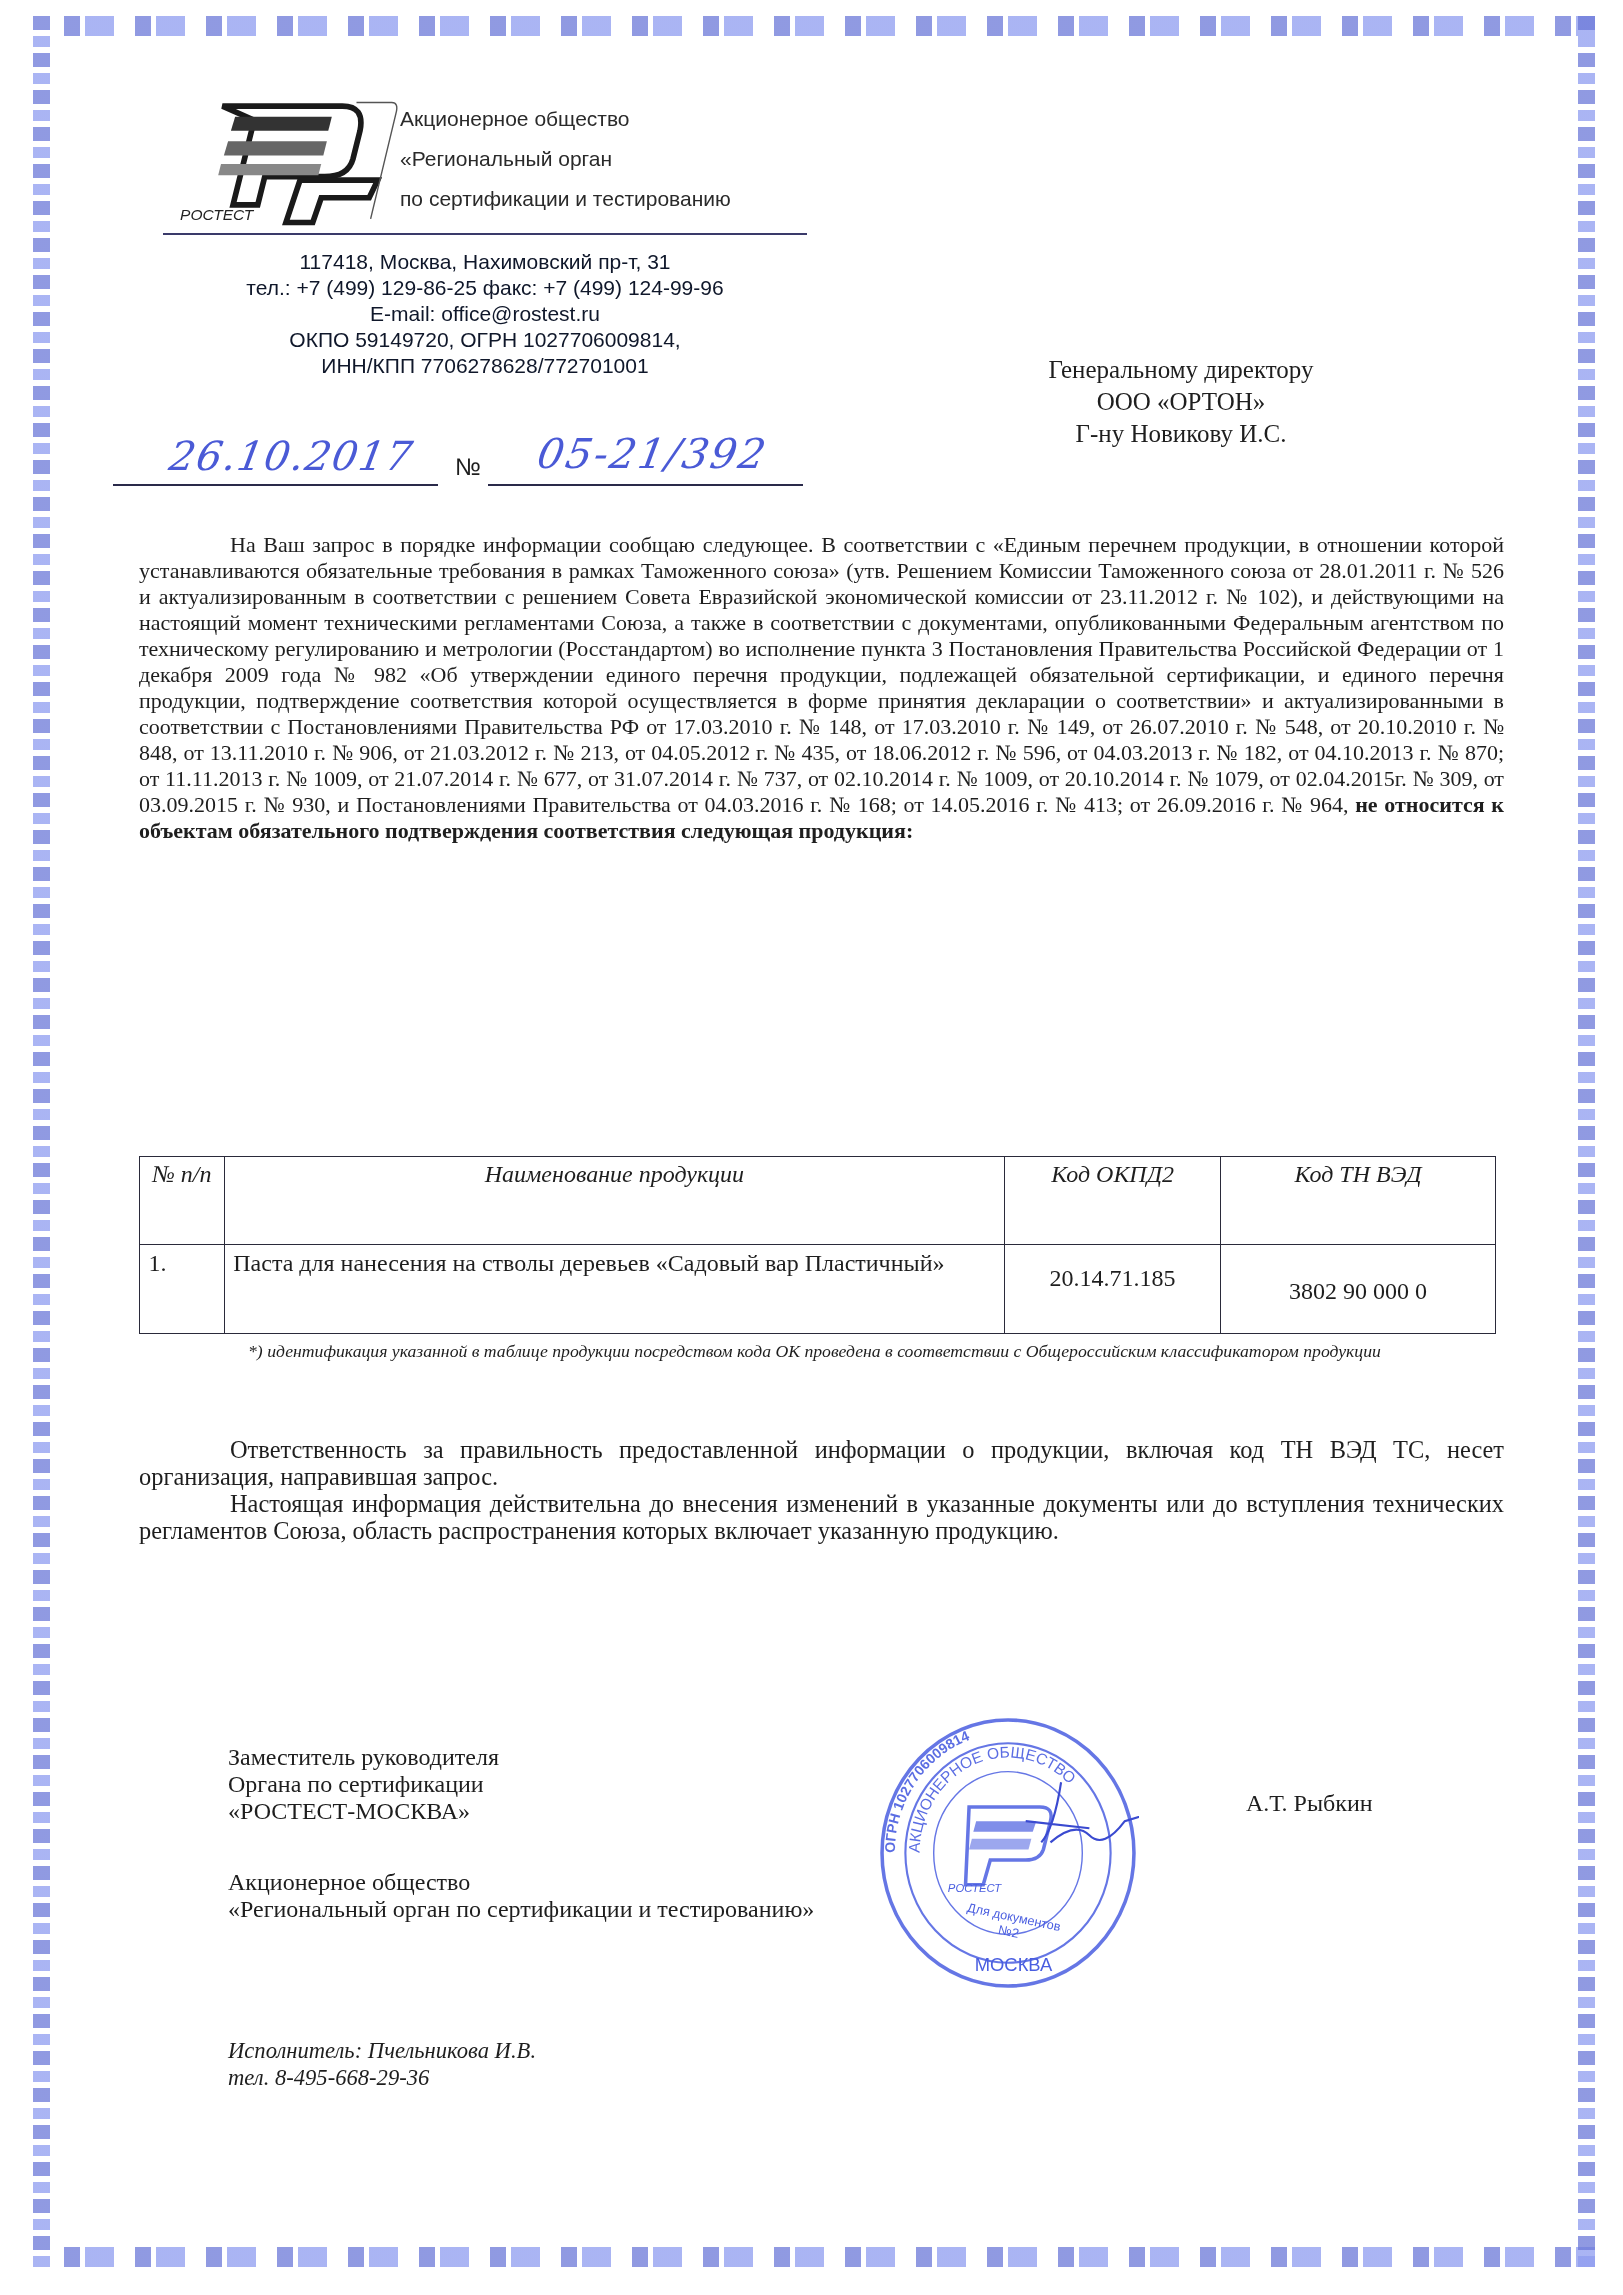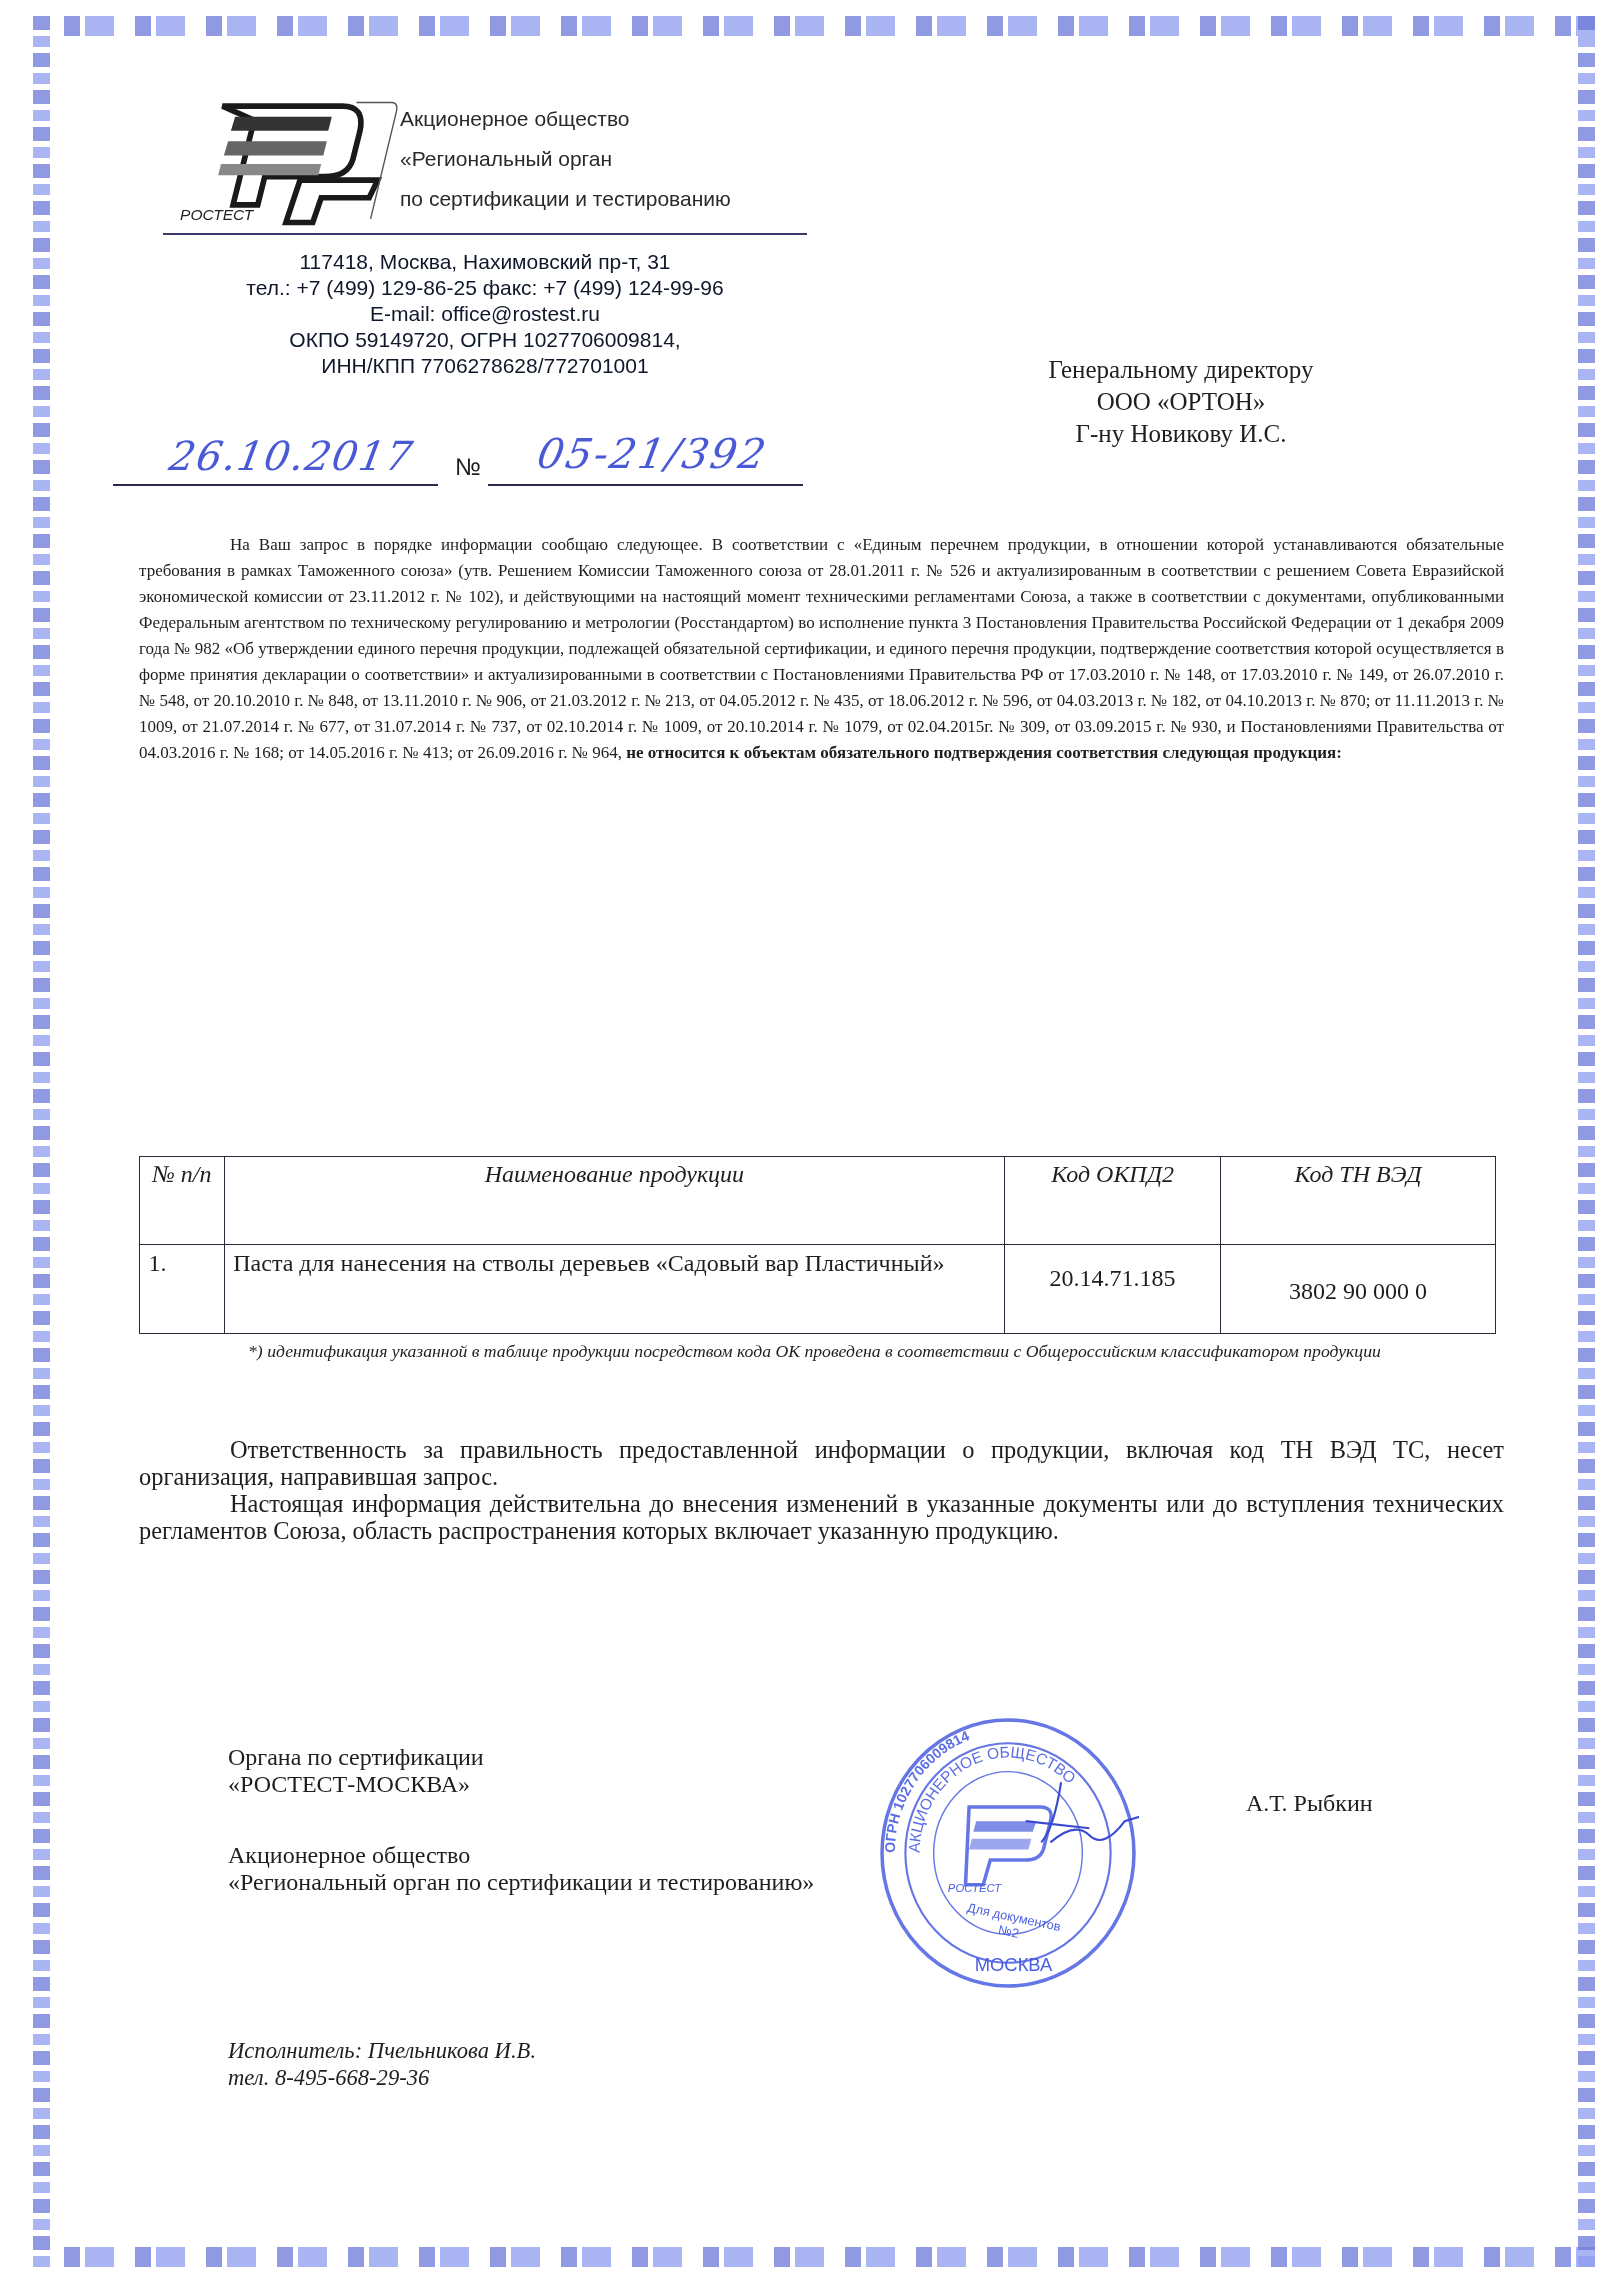--- a/index.html
+++ b/index.html
@@ -31,21 +31,21 @@
   .org-contacts { position: absolute; left: 163px; top: 249px; width: 644px; text-align: center; font-family: "Liberation Sans", sans-serif; font-size: 21px; line-height: 26px; color: #0f172a; }
 
   .date-line { position: absolute; left: 113px; top: 442px; width: 325px; border-bottom: 2.1px solid #2a2a4a; height: 42px; }
   .date-hand { position: absolute; left: 170px; top: 433px; font-family: "DejaVu Serif", serif; font-style: italic; font-size: 40px; color: #4a5ad6; letter-spacing: 1.4px; transform: skewX(-10deg); }
   .no-label { position: absolute; left: 455px; top: 453px; font-family: "Liberation Sans", sans-serif; font-size: 24px; }
   .no-line { position: absolute; left: 488px; top: 442px; width: 315px; border-bottom: 2.1px solid #2a2a4a; height: 42px; }
   .no-hand { position: absolute; left: 538px; top: 430px; font-family: "DejaVu Serif", serif; font-style: italic; font-size: 41px; color: #4a5ad6; letter-spacing: 2.1px; transform: skewX(-10deg); }
 
   .addressee { position: absolute; left: 969px; top: 354px; width: 424px; text-align: center; font-weight: normal; font-size: 25px; line-height: 32px; }
 
-  .body-text { position: absolute; left: 139px; top: 532px; width: 1365px; font-size: 17px; line-height: 26px; text-align: justify; }
+  .body-text { position: absolute; left: 139px; top: 532px; width: 1365px; font-size: 22px; line-height: 26px; text-align: justify; }
   .body-text p { margin: 0; text-indent: 91px; }
   .bold { font-weight: bold; }
 
   table.products { position: absolute; left: 139px; top: 1156px; width: 1357px; border-collapse: collapse; font-size: 24px; }
   table.products th, table.products td { border: 1.4px solid #2a2a3a; vertical-align: top; padding: 4.2px 8.5px; }
   table.products th { font-weight: normal; font-style: italic; height: 79px; }
   table.products td { height: 79px; }
   .col-no { width: 64px; text-align: center; }
   .col-name { width: 737px; }
   .col-okpd { width: 191px; text-align: center; }
@@ -135,20 +135,21 @@
     </tbody>
   </table>
   <div class="footnote">*) идентификация указанной в таблице продукции посредством кода ОК проведена в соответствии с Общероссийским классификатором продукции</div>
 
   <div class="closing">
     <p>Ответственность за правильность предоставленной информации о продукции, включая код ТН ВЭД ТС, несет организация, направившая запрос.</p>
     <p>Настоящая информация действительна до внесения изменений в указанные документы или до вступления технических регламентов Союза, область распространения которых включает указанную продукцию.</p>
   </div>
 
   <div class="sign-block">
+    <div>Заместитель руководителя</div>
     <div>Органа по сертификации</div>
     <div>«РОСТЕСТ-МОСКВА»</div>
     <div class="gap"></div>
     <div>Акционерное общество</div>
     <div>«Региональный орган по сертификации и тестированию»</div>
   </div>
 
   <svg class="stamp" viewBox="0 0 370 390">
     <defs>
       <path id="ringOuter" d="M185 195 m-160 0 a160 170 0 1 1 320 0 a160 170 0 1 1 -320 0"></path>

